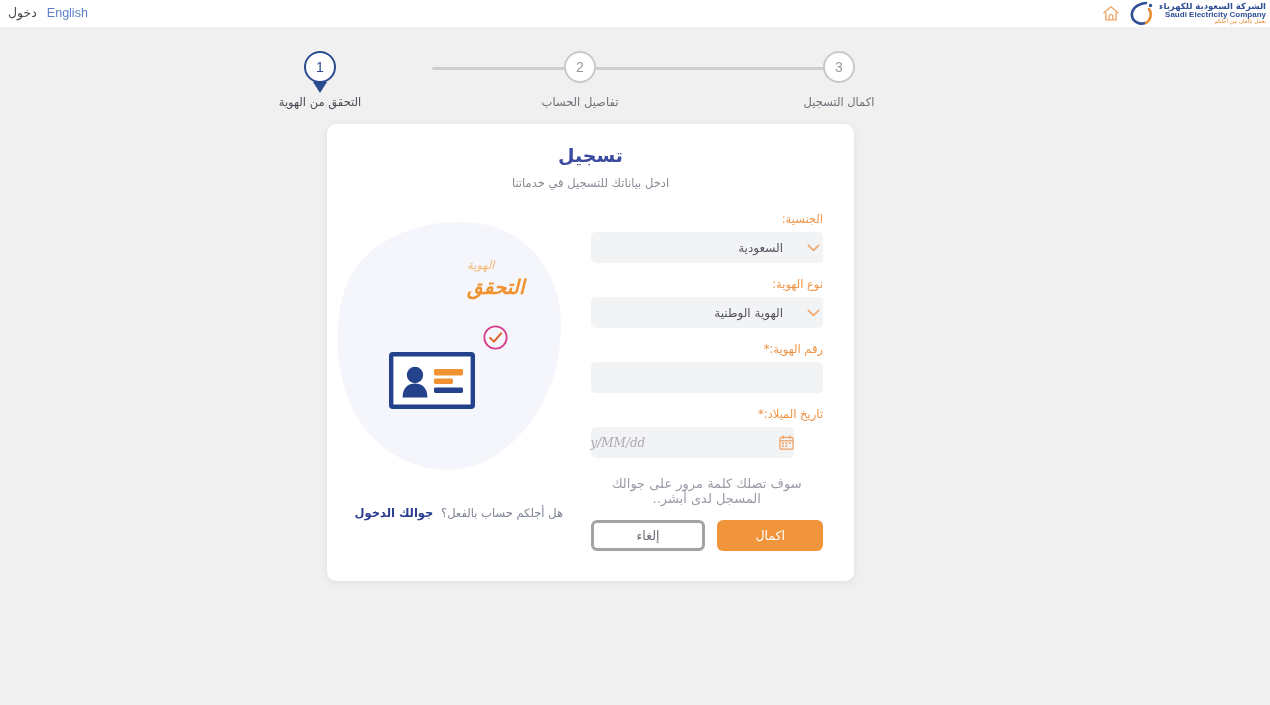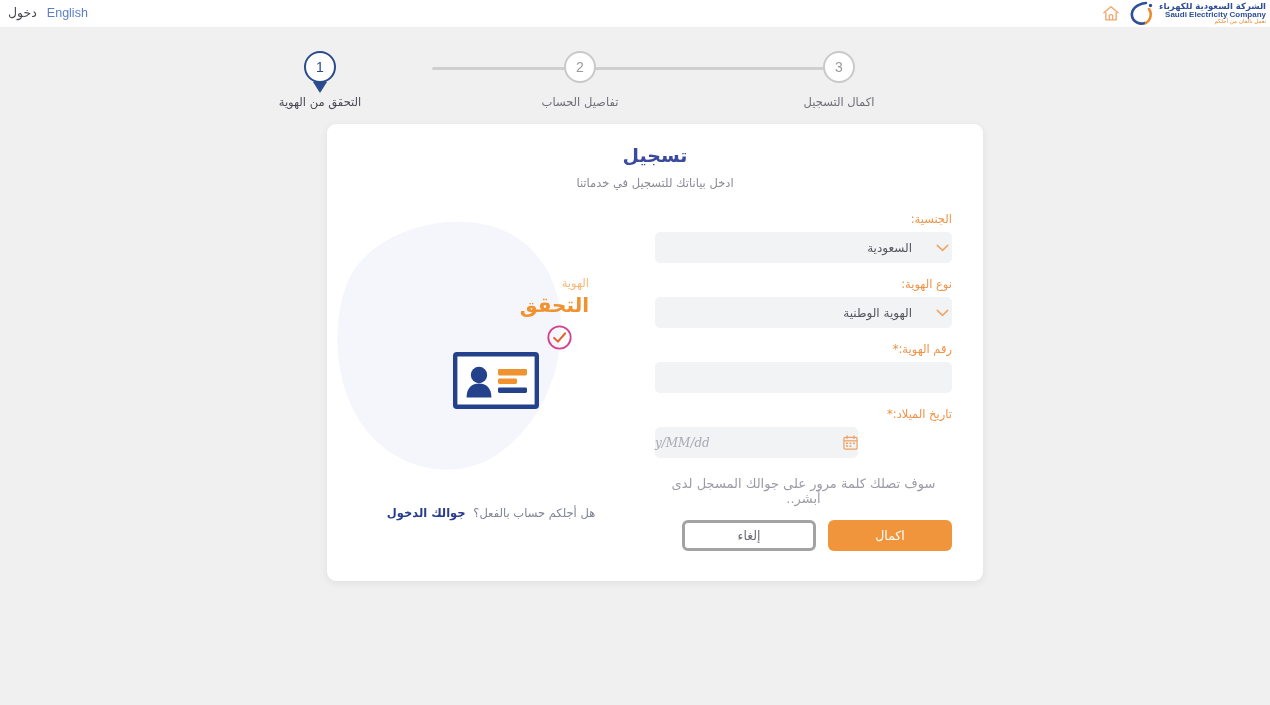--- a/index.html
+++ b/index.html
@@ -112,21 +112,21 @@
     font-size: 11.5px;
     color: #6e6e78;
     white-space: nowrap;
   }
   .step.active .step-label { color: #4a4a55; }
 
   
   .card {
     position: absolute;
     left: 327px; top: 124px;
-    width: 656px; height: 457px;
+    width: 527px; height: 457px;
     background: #ffffff;
     border-radius: 9px;
     box-shadow: 0 2px 9px rgba(0,0,0,0.07);
   }
   .card-title {
     text-align: center;
     margin-top: 20px;
     font-size: 19px;
     font-weight: bold;
     color: #3a4a9e;
@@ -230,22 +230,23 @@
     background: #ffffff;
     color: #6c6c78;
     border: 3px solid #a3a3a3;
   }
 
   
   .art-wrap { position: absolute; inset: 0; }
   .blob-svg { position: absolute; left: 5px; top: 8px; }
   .art-text {
     position: absolute;
-    top: 66px; right: 66px;
-    text-align: right;
+    top: 48px; right: 66px;
+    text-align: left;
+    font-style: italic;
   }
   .art-small {
     font-size: 11.5px;
     color: #f6b878;
     line-height: 1;
   }
   .art-big {
     font-size: 20px;
     font-weight: bold;
     color: #f0922f;

